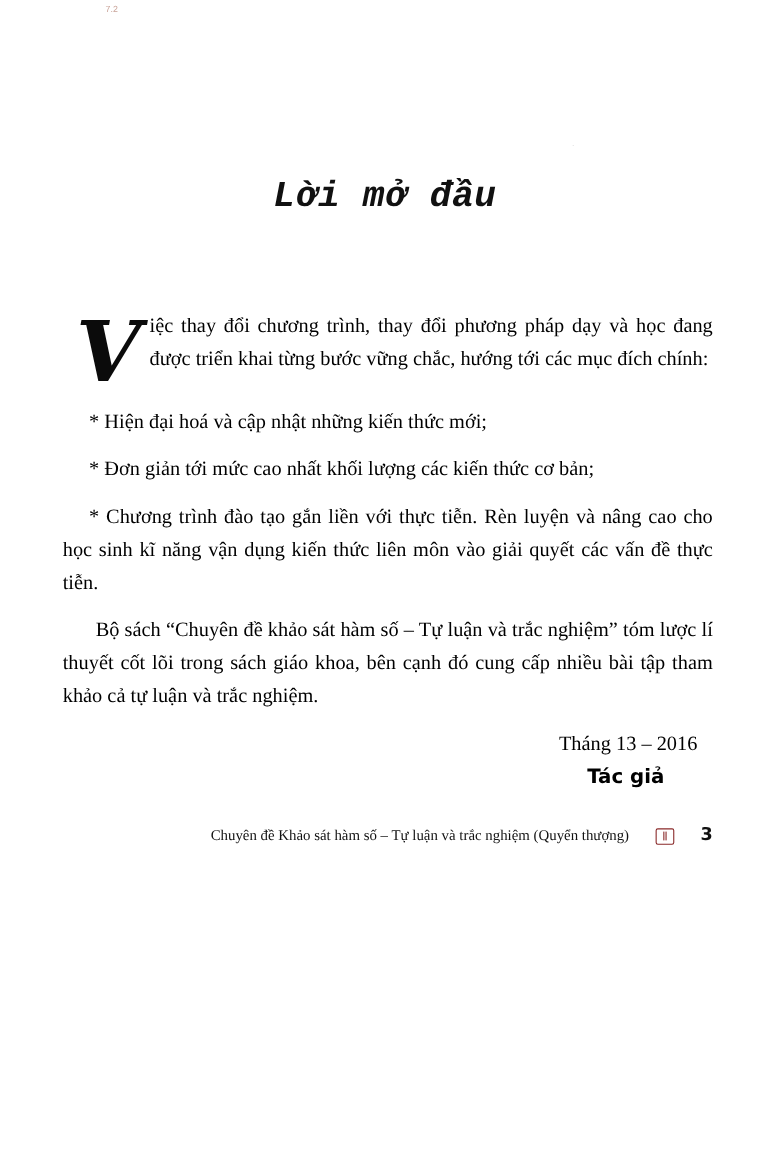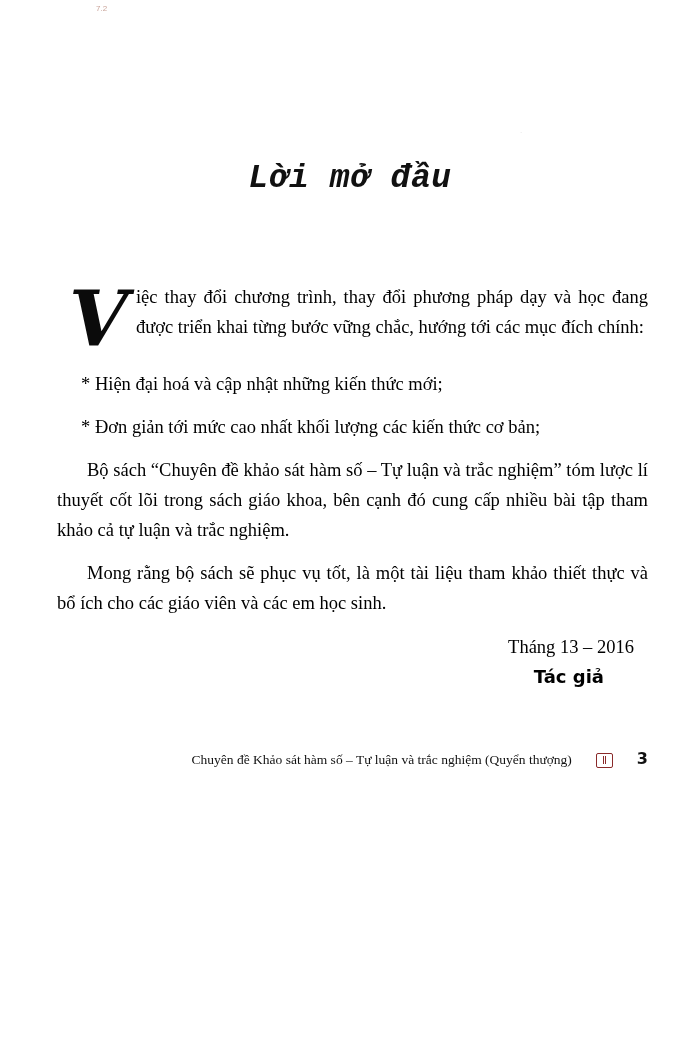--- a/index.html
+++ b/index.html
@@ -177,22 +177,22 @@
 
   <div class="body-block">
 
     <p class="para dropcap-para">
       <span class="dropcap">V</span>
       <span>iệc thay đổi chương trình, thay đổi phương pháp dạy và học đang được triển khai từng bước vững chắc, hướng tới các mục đích chính:</span>
     </p>
 
     <p class="para indent-star">* Hiện đại hoá và cập nhật những kiến thức mới;</p>
     <p class="para indent-star">* Đơn giản tới mức cao nhất khối lượng các kiến thức cơ bản;</p>
+    <p class="para indent-star">* Chương trình đào tạo gắn liền với thực tiễn. Rèn luyện và nâng cao cho học sinh kĩ năng vận dụng kiến thức liên môn vào giải quyết các vấn đề thực tiễn.</p>
     <p class="para indent">Bộ sách “Chuyên đề khảo sát hàm số – Tự luận và trắc nghiệm” tóm lược lí thuyết cốt lõi trong sách giáo khoa, bên cạnh đó cung cấp nhiều bài tập tham khảo cả tự luận và trắc nghiệm.</p>
-    <p class="para indent">Mong rằng bộ sách sẽ phục vụ tốt, là một tài liệu tham khảo thiết thực và bổ ích cho các giáo viên và các em học sinh.</p>
 
     <p class="signature-date">Tháng 13 – 2016</p>
     <p class="signature-name">Tác giả</p>
   </div>
 
   <div class="watermark">
     <div class="wm-sub">Khát vọng tri thức</div>
   </div>
 
   <div class="footer">

